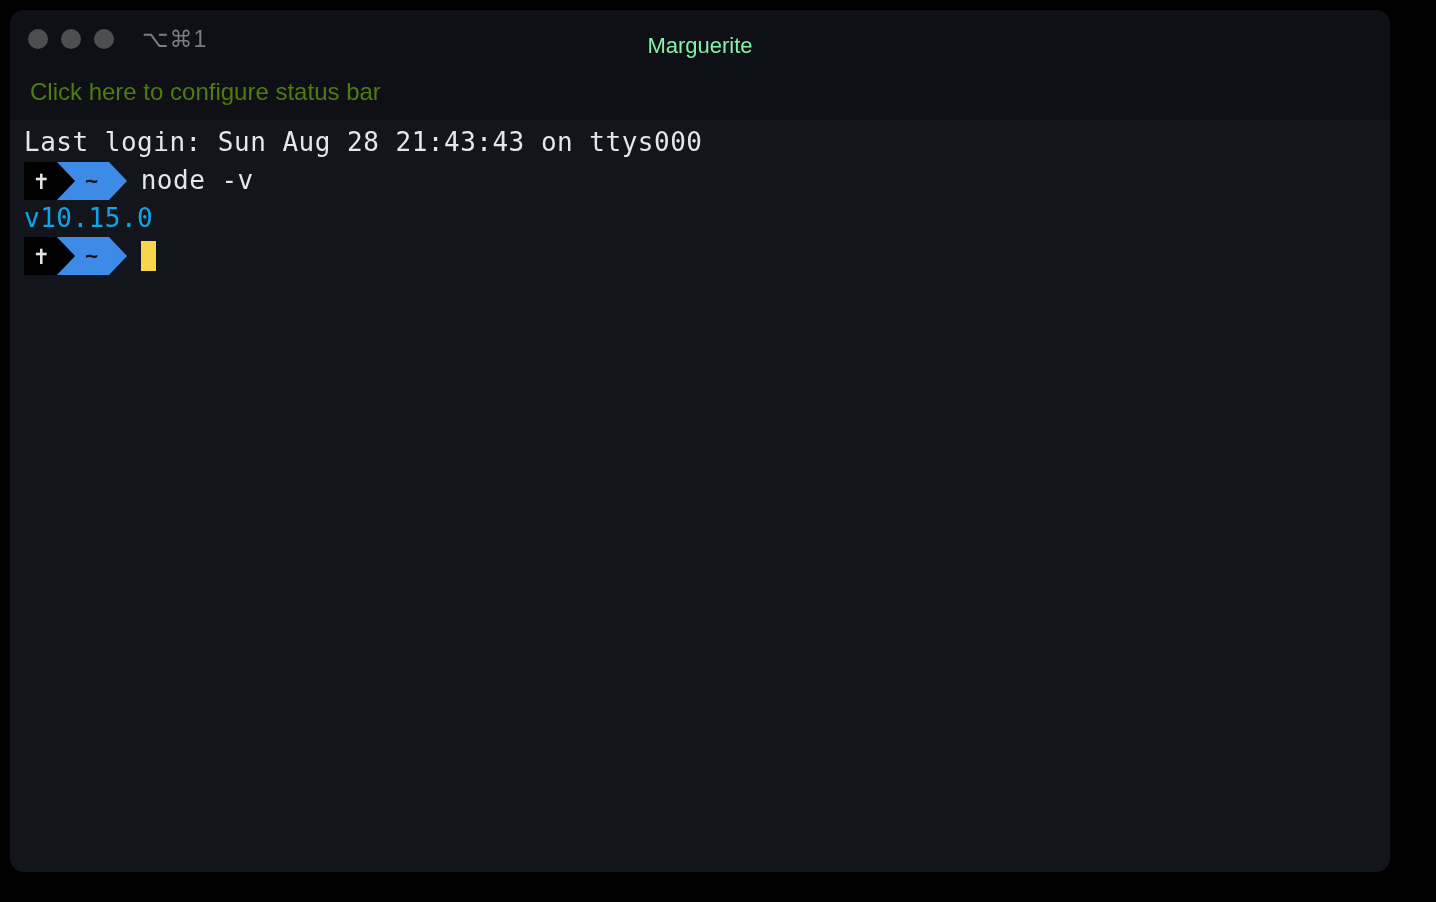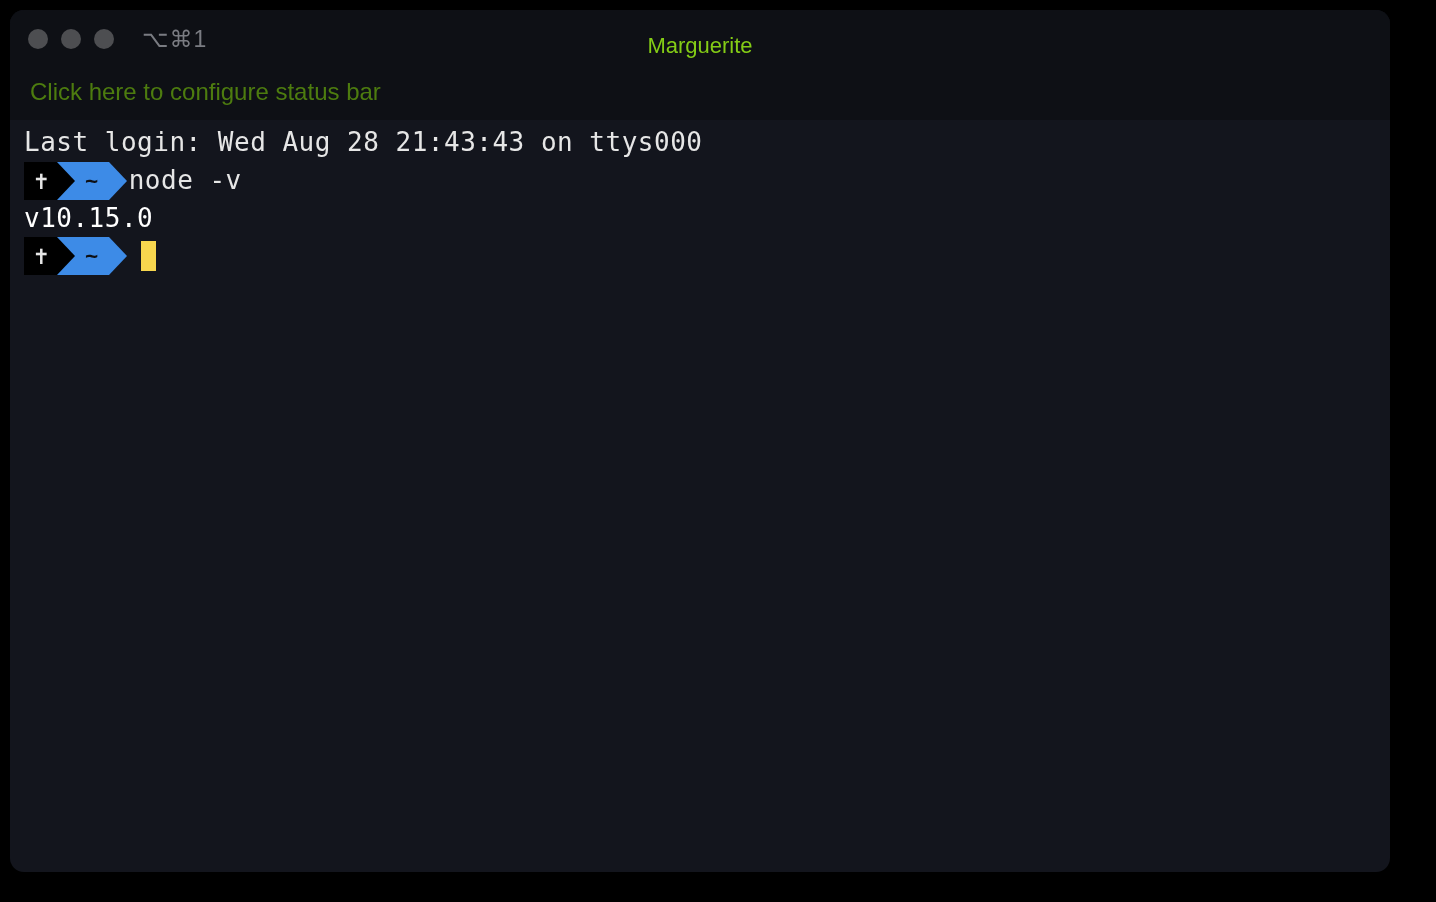--- a/index.html
+++ b/index.html
@@ -49,21 +49,21 @@
       margin-left: 28px;
       color: #7a7c82;
       font-size: 23px;
       font-family: -apple-system, BlinkMacSystemFont, sans-serif;
       letter-spacing: 1px;
     }
     .titlebar-title {
       position: absolute;
       left: 50%;
       transform: translateX(-50%);
-      color: #84cc16;
+      color: #86efac;
       font-size: 22px;
       font-family: -apple-system, BlinkMacSystemFont, sans-serif;
       font-weight: 400;
       margin-top: 13px;
     }
     .status-bar {
       padding: 10px 20px 14px 20px;
       color: #4d7c0f;
       font-size: 24px;
       font-family: -apple-system, BlinkMacSystemFont, sans-serif;
@@ -133,26 +133,26 @@
     }
     .cross-icon {
       font-size: 24px;
       line-height: 1;
     }
     .tilde {
       font-size: 22px;
       line-height: 1;
     }
     .command-text {
-      margin-left: 20px;
+      margin-left: 32px;
       color: #e6e6e6;
       white-space: pre;
     }
     .output-line {
-      color: #ffffff;
+      color: #0ea5e9;
     }
     .cursor-block {
       width: 15px;
       height: 30px;
       background: #f7d64e;
       margin-left: 32px;
     }
   </style>
 </head>
 <body>
@@ -164,21 +164,21 @@
       <div class="traffic-light"></div>
       <div class="traffic-light"></div>
     </div>
     <div class="titlebar-shortcut">⌥⌘1</div>
     <div class="titlebar-title">Marguerite</div>
   </div>
 
   <div class="status-bar">Click here to configure status bar</div>
 
   <div class="terminal-content">
-    <div class="login-line">Last login: Wed Aug 28 21:43:43 on ttys000</div>
+    <div class="login-line">Last login: Sun Aug 28 21:43:43 on ttys000</div>
 
     <div class="prompt-line">
       <div class="prompt-seg-black">
         <span class="cross-icon">✝</span>
       </div>
       <div class="prompt-seg-blue">
         <span class="tilde">~</span>
       </div>
       <span class="command-text">node -v</span>
     </div>

